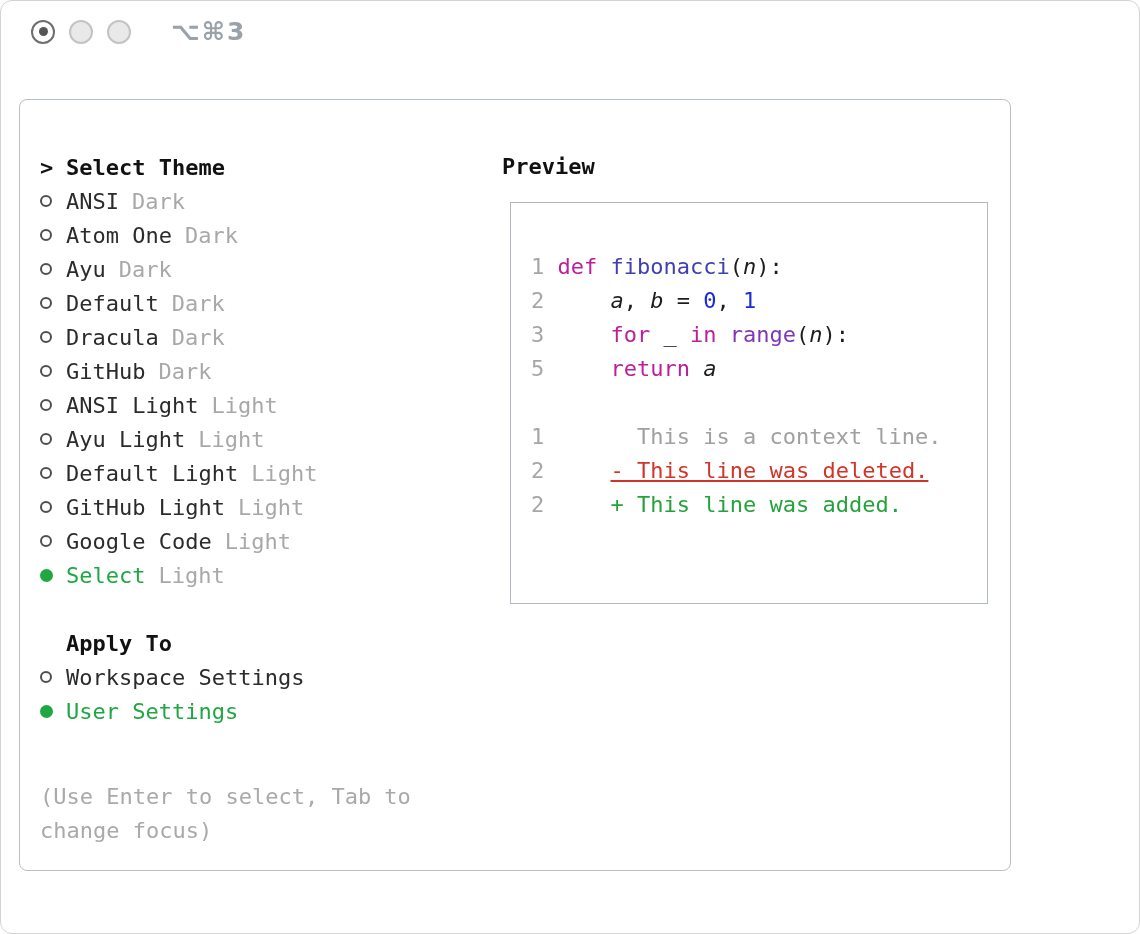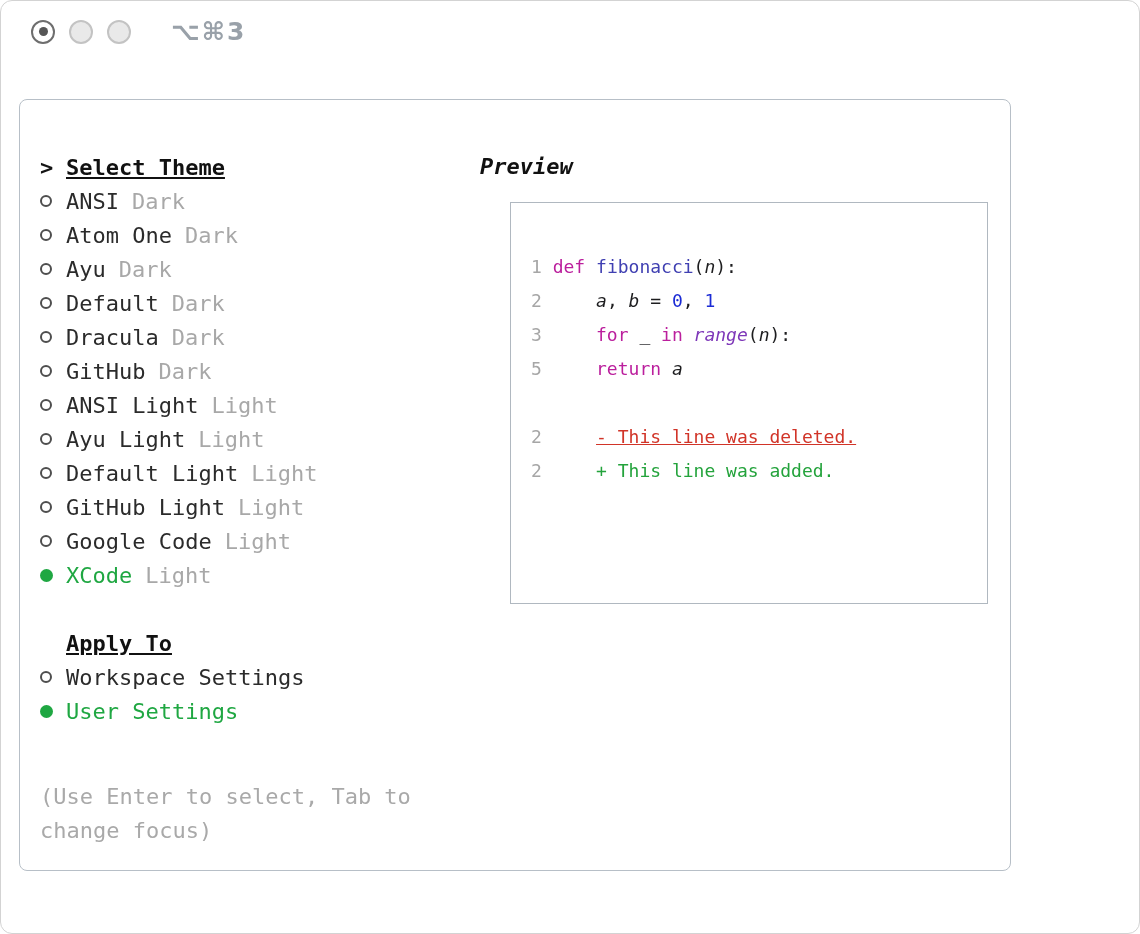--- a/index.html
+++ b/index.html
@@ -19,42 +19,42 @@
     font-size:25px;color:#99a1a9;letter-spacing:2px;user-select:none;
   }
   
   .panel{
     position:absolute;left:18px;top:98px;width:992px;height:772px;box-sizing:border-box;
     border:1.5px solid #b7bfc7;border-radius:8px;background:#ffffff;font-size:22px;color:#1d1d1f;
   }
   .sidebar{position:absolute;left:20px;top:50px;width:450px;}
   .row{height:34px;display:flex;align-items:center;white-space:pre;}
   .prefix{display:inline-block;width:26px;font-weight:bold;color:#141414;}
-  .htext{font-weight:bold;color:#111111;text-decoration:underline;}
+  .htext{font-weight:bold;color:#111111;}
   .indent{margin-left:26px;}
   .apply{margin-top:34px;text-align:right;}
   .dot{flex:none;width:12px;height:12px;box-sizing:border-box;border:2px solid #4e4e4e;border-radius:50%;margin-right:14px;}
   .dot.on{border:none;background:var(--c-accent-green);width:13px;height:13px;margin-right:13px;}
   .name{color:#2b2b2b;}
   .name.sel{color:var(--c-accent-green);}
   .variant{color:var(--c-muted);margin-left:13px;text-align:right;}
   .hint{margin-top:52px;width:410px;line-height:34px;color:#a9a9a9;}
   
-  .preview-title{position:absolute;left:460px;top:50px;height:34px;line-height:34px;font-weight:bold;color:#111111;font-style:italic;}
+  .preview-title{position:absolute;left:482px;top:50px;height:34px;line-height:34px;font-weight:bold;color:#111111;}
   .preview-box{
     position:absolute;left:490px;top:102px;width:478px;height:402px;box-sizing:border-box;
     border:1.5px solid #b0b8c0;background:#ffffff;padding:47px 0 0 20px;overflow:hidden;
   }
-  .cl{height:34px;line-height:34px;white-space:pre;font-size:18px;}
+  .cl{height:34px;line-height:34px;white-space:pre;font-size:22px;}
   .ln{color:var(--c-linenum);}
   .diff{margin-top:34px;}
   .seg-plain{color:var(--c-plain);}
   .seg-keyword{color:var(--c-keyword);}
   .seg-title{color:var(--c-title);}
-  .seg-builtin{color:var(--c-builtin);font-style:italic;}
+  .seg-builtin{color:var(--c-builtin);}
   .seg-number{color:var(--c-number);}
   .seg-var{color:var(--c-plain);font-style:italic;}
   .seg-context{color:var(--c-context);}
   .seg-deleted{color:var(--c-deleted);text-decoration:underline;}
   .seg-added{color:var(--c-added);}
 </style>
 </head>
 <body>
 
 <div class="window">
@@ -81,21 +81,21 @@
           <div class="row"><span class="dot"></span><span class="name">Atom One</span><span class="variant">Dark</span></div>
           <div class="row"><span class="dot"></span><span class="name">Ayu</span><span class="variant">Dark</span></div>
           <div class="row"><span class="dot"></span><span class="name">Default</span><span class="variant">Dark</span></div>
           <div class="row"><span class="dot"></span><span class="name">Dracula</span><span class="variant">Dark</span></div>
           <div class="row"><span class="dot"></span><span class="name">GitHub</span><span class="variant">Dark</span></div>
           <div class="row"><span class="dot"></span><span class="name">ANSI Light</span><span class="variant">Light</span></div>
           <div class="row"><span class="dot"></span><span class="name">Ayu Light</span><span class="variant">Light</span></div>
           <div class="row"><span class="dot"></span><span class="name">Default Light</span><span class="variant">Light</span></div>
           <div class="row"><span class="dot"></span><span class="name">GitHub Light</span><span class="variant">Light</span></div>
           <div class="row"><span class="dot"></span><span class="name">Google Code</span><span class="variant">Light</span></div>
-          <div class="row"><span class="dot on"></span><span class="name sel">XCode</span><span class="variant">Light</span></div>
+          <div class="row"><span class="dot on"></span><span class="name sel">Select</span><span class="variant">Light</span></div>
         </div>
 
       <div class="row apply">
         <span class="htext indent">Apply To</span>
       </div>
 
       <div>
           <div class="row"><span class="dot"></span><span class="name">Workspace Settings</span></div>
           <div class="row"><span class="dot on"></span><span class="name sel">User Settings</span></div>
         </div>
@@ -106,19 +106,20 @@
     <div class="preview-title">Preview</div>
 
     <div class="preview-box">
       <div>
           <div class="cl"><span class="ln">1</span><span class="seg-plain"> </span><span class="seg-keyword">def</span><span class="seg-plain"> </span><span class="seg-title">fibonacci</span><span class="seg-plain">(</span><span class="seg-var">n</span><span class="seg-plain">):</span></div>
           <div class="cl"><span class="ln">2</span><span class="seg-plain">     </span><span class="seg-var">a</span><span class="seg-plain">, </span><span class="seg-var">b</span><span class="seg-plain"> = </span><span class="seg-number">0</span><span class="seg-plain">, </span><span class="seg-number">1</span></div>
           <div class="cl"><span class="ln">3</span><span class="seg-plain">     </span><span class="seg-keyword">for</span><span class="seg-plain"> _ </span><span class="seg-keyword">in</span><span class="seg-plain"> </span><span class="seg-builtin">range</span><span class="seg-plain">(</span><span class="seg-var">n</span><span class="seg-plain">):</span></div>
           <div class="cl"><span class="ln">5</span><span class="seg-plain">     </span><span class="seg-keyword">return</span><span class="seg-plain"> </span><span class="seg-var">a</span></div>
         </div>
       <div class="diff">
+          <div class="cl"><span class="ln">1</span><span class="seg-context">       This is a context line.</span></div>
           <div class="cl"><span class="ln">2</span><span class="seg-plain">     </span><span class="seg-deleted">- This line was deleted.</span></div>
           <div class="cl"><span class="ln">2</span><span class="seg-plain">     </span><span class="seg-added">+ This line was added.</span></div>
         </div>
     </div>
 
   </div>
 </div>
 
 </body></html>

